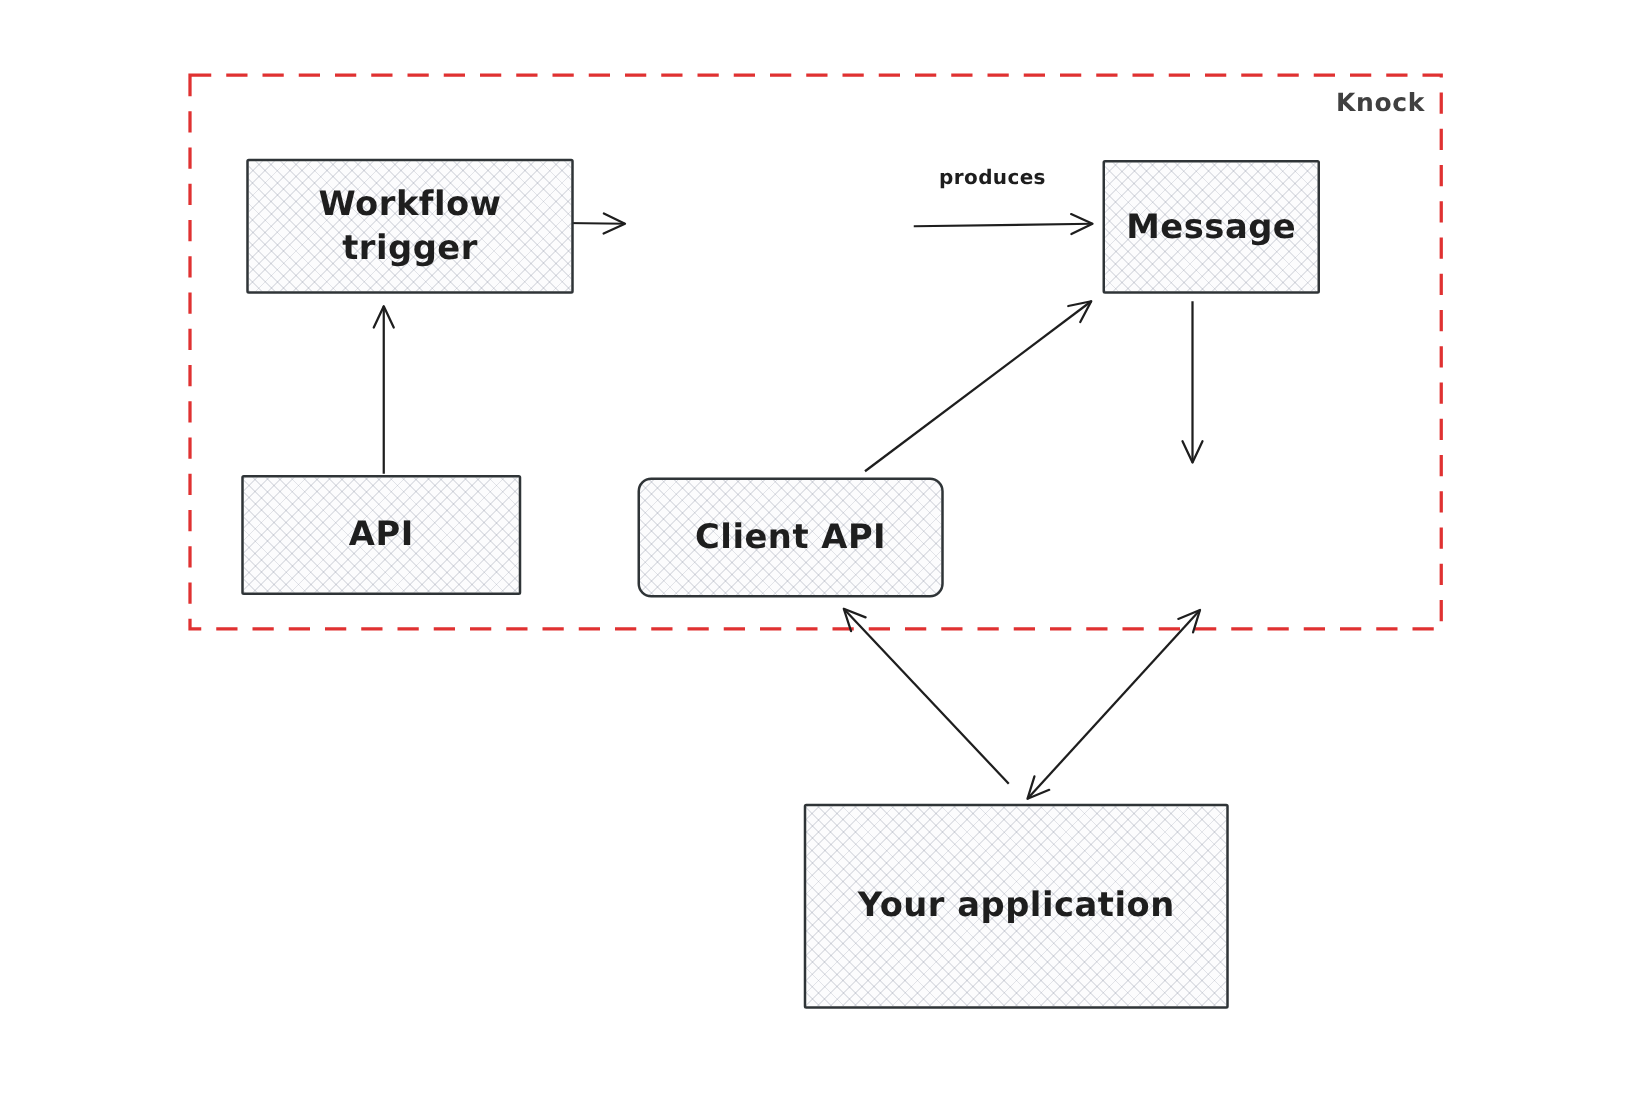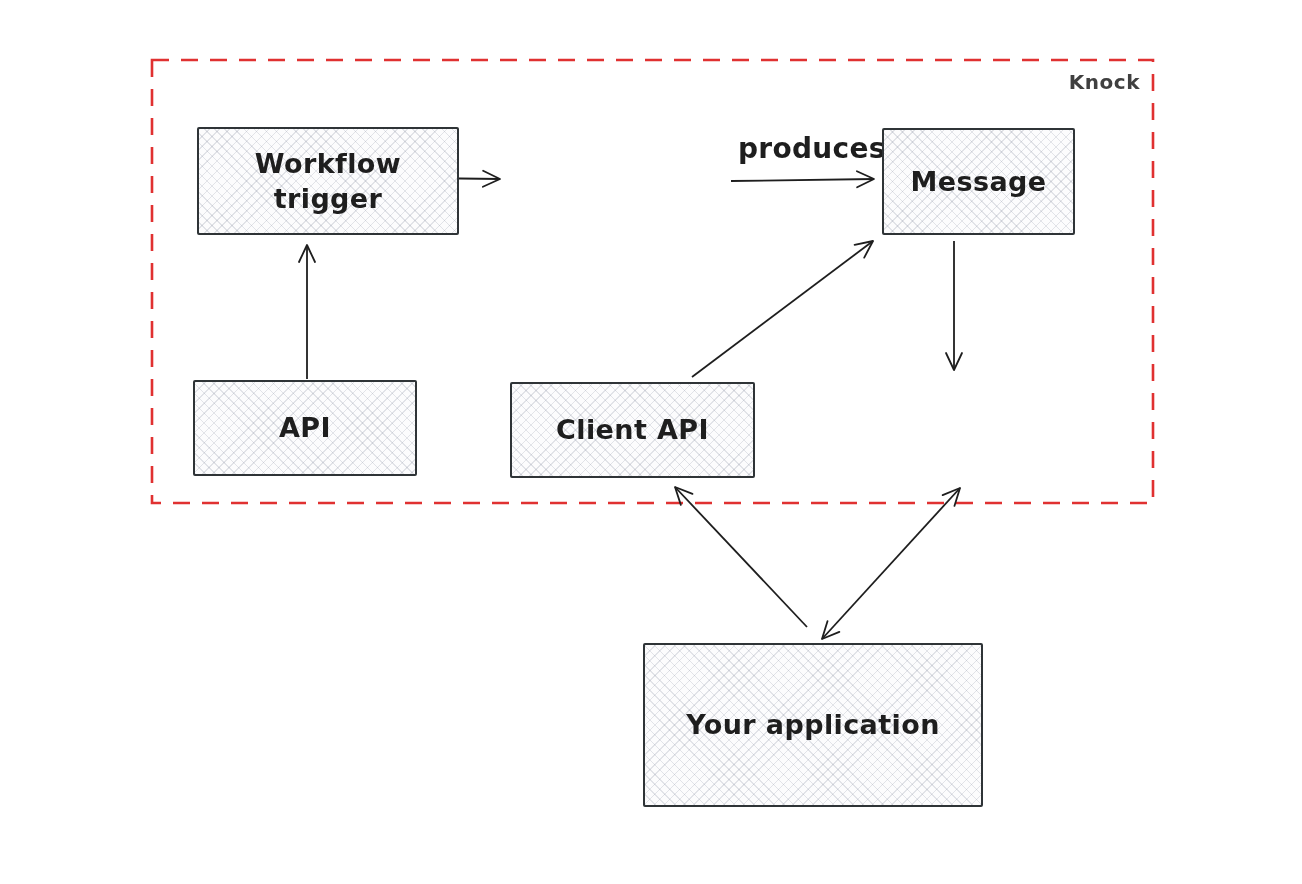--- a/index.html
+++ b/index.html
@@ -36,30 +36,30 @@
     color: #1e1e1e;
     font-size: 27px;
     font-weight: 600;
     letter-spacing: 0.4px;
     line-height: 1.3;
   }
   .node .label { display: inline-block; }
   .node-workflow-trigger { left: 197px; top: 127px; width: 262px; height: 108px; }
   .node-workflow-trigger .label { max-width: 160px; }
   .node-workflow-run     { left: 508px; top: 129px; width: 218px; height: 107px; }
-  .node-message          { left: 882px; top: 128px; width: 193px; height: 107px; text-align: right; }
+  .node-message          { left: 882px; top: 128px; width: 174px; height: 107px; text-align: right; }
   .node-api              { left: 193px; top: 380px; width: 224px; height: 96px; justify-content: center; }
-  .node-client-api       { left: 510px; top: 382px; width: 245px; height: 96px; }
+  .node-client-api       { left: 510px; top: 382px; width: 245px; height: 96px; border-radius: 11px; }
   .node-realtime-service { left: 800px; top: 383px; width: 328px; height: 95px; }
   .node-your-application { left: 643px; top: 643px; width: 340px; height: 164px; }
 
   .edge-label {
     position: absolute;
     color: #1e1e1e;
-    font-size: 28px;
+    font-size: 16px;
     font-weight: 600;
     letter-spacing: 0.3px;
   }
   .produces-label {
     left: 738px; top: 132px; width: 112px;
     text-align: center;
   }
   .boundary-label {
     position: absolute;
     left: 1066px; top: 70px; width: 74px;

